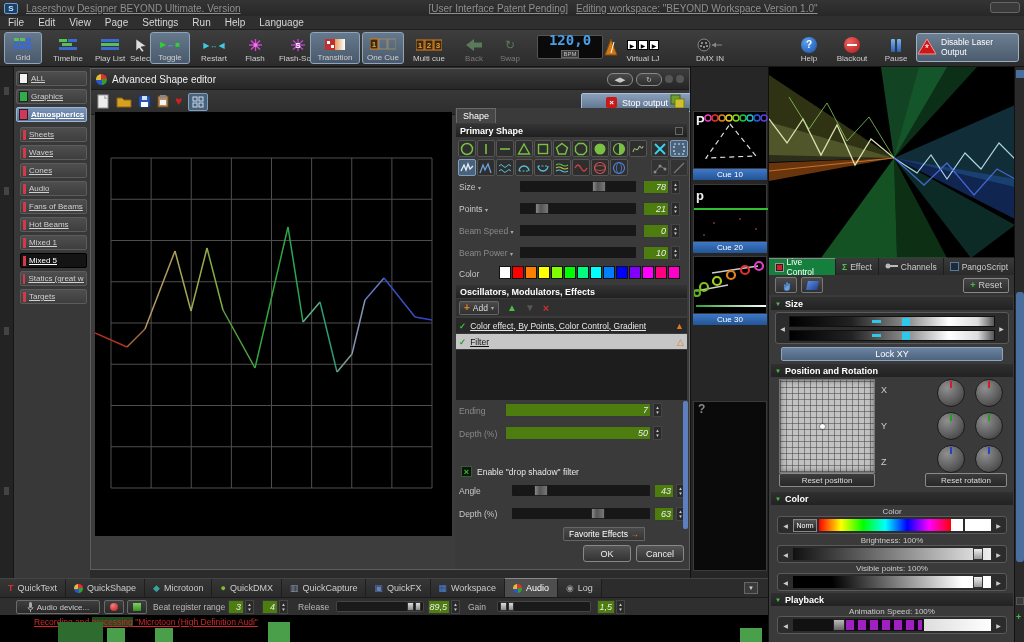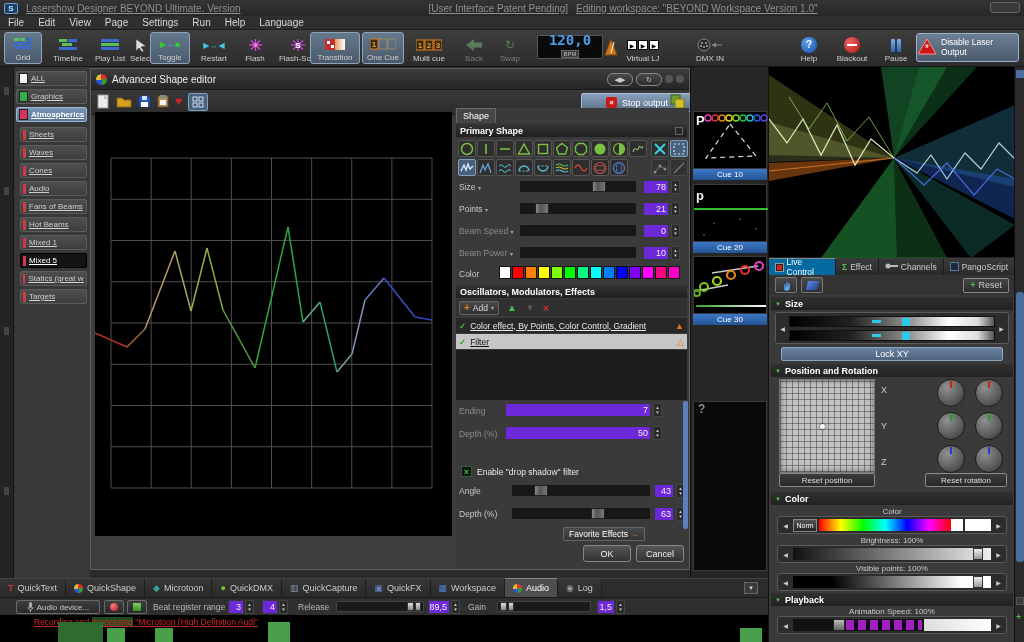--- a/index.html
+++ b/index.html
@@ -83,22 +83,22 @@
           color:#fff;font-weight:bold;font-size:9px;display:flex;align-items:center;gap:4px;padding:0 4px;}
   .sicon{position:absolute;width:18px;height:17px;background:#2e2e2e;border:1px solid #555;border-radius:2px;
          display:flex;align-items:center;justify-content:center;}
   .sicon.on{background:#4a617a;border-color:#7ea0c0;}
   .prow-label{position:absolute;font-size:8.5px;color:#c8c8c8;}
   .prow-label.dim{color:#8a8a8a;}
   .caret{font-size:6px;color:#aaa;}
   .slider{position:absolute;height:13px;background:#171717;border:1px solid #3a3a3a;border-radius:2px;}
   .sthumb{position:absolute;top:0;width:14px;height:11px;background:linear-gradient(90deg,#888,#555 40%,#777);
           border:1px solid #222;border-radius:1px;}
-  .valbox{position:absolute;height:14px;background:#6d28d9;border:1px solid #383838;color:#eee;
-          font-size:9px;text-align:right;padding:1px 2px 0 0;}
+  .valbox{position:absolute;height:14px;background:#4d7c0f;border:1px solid #383838;color:#eee;
+          font-size:9px;text-align:right;padding:1px 2px 0 0;font-style:italic;}
   .spin{position:absolute;width:9px;height:14px;display:flex;flex-direction:column;align-items:center;
         justify-content:center;gap:1px;background:#2a2a2a;border:1px solid #444;}
   .spin b{font-size:4.5px;line-height:4px;color:#ccc;font-weight:normal;}
   #swatches{position:absolute;display:flex;gap:1px;}
   .swatch{width:12px;height:13px;border:1px solid #111;}
   .efxrow{position:absolute;left:1px;width:231px;height:15px;display:flex;align-items:center;gap:4px;
           padding:0 3px;font-size:8.5px;background:#282828;color:#e8e8e8;}
   .efxrow.sel{background:#c6c6c6;color:#111;}
   .cone{margin-left:auto;font-size:9px;color:#e07820;}
   .addbtn{display:flex;align-items:center;gap:3px;background:linear-gradient(#4a4a4a,#303030);
@@ -117,21 +117,21 @@
   .cuelabel{width:74px;height:11px;background:linear-gradient(#3e78c8,#235494);color:#fff;font-size:8px;
             text-align:center;line-height:11px;}
   .qmark{color:#888;font-size:12px;font-weight:bold;}
 
   
   .rpanel{left:768px;top:67px;width:246px;height:575px;background:#3a3a3a;border-left:1px solid #111;}
   .preview{position:absolute;left:0;top:0;width:246px;height:191px;background:#000;border-bottom:1px solid #222;}
   .rtabs{position:absolute;left:0;top:191px;width:246px;height:17px;background:#2d2d2d;display:flex;}
   .rtab{height:17px;display:flex;align-items:center;gap:3px;padding:0 6px;font-size:8.5px;color:#ccc;
         border-right:1px solid #1e1e1e;background:linear-gradient(#3a3a3a,#2a2a2a);}
-  .rtab.on{background:#0369a1;color:#fff;border-top:1px solid #888;}
+  .rtab.on{background:#15803d;color:#fff;border-top:1px solid #888;}
   .rhdr{position:absolute;left:2px;width:242px;height:13px;background:linear-gradient(#303030,#222);
         color:#fff;font-weight:bold;font-size:9px;display:flex;align-items:center;gap:4px;padding:0 4px;}
   .grnarrow{color:#4cc04c;font-size:6px;}
   .trkbox{position:absolute;background:#2c2c2c;border:1px solid #5a5a5a;border-radius:3px;}
   .trk{position:absolute;height:11px;border:1px solid #111;
        background:linear-gradient(90deg,#000 0%,#222 30%,#999 60%,#fff 78%,#ddd 92%,#555 100%);}
   .cyanmark{position:absolute;background:#30c8e8;}
   .cap{position:absolute;width:11px;text-align:center;font-size:6px;color:#ccc;top:50%;transform:translateY(-50%);}
   .widebtn{position:absolute;background:linear-gradient(#6a84a2,#4e627c);border:1px solid #8ca4bc;
            border-radius:2px;color:#fff;font-size:9px;text-align:center;}

